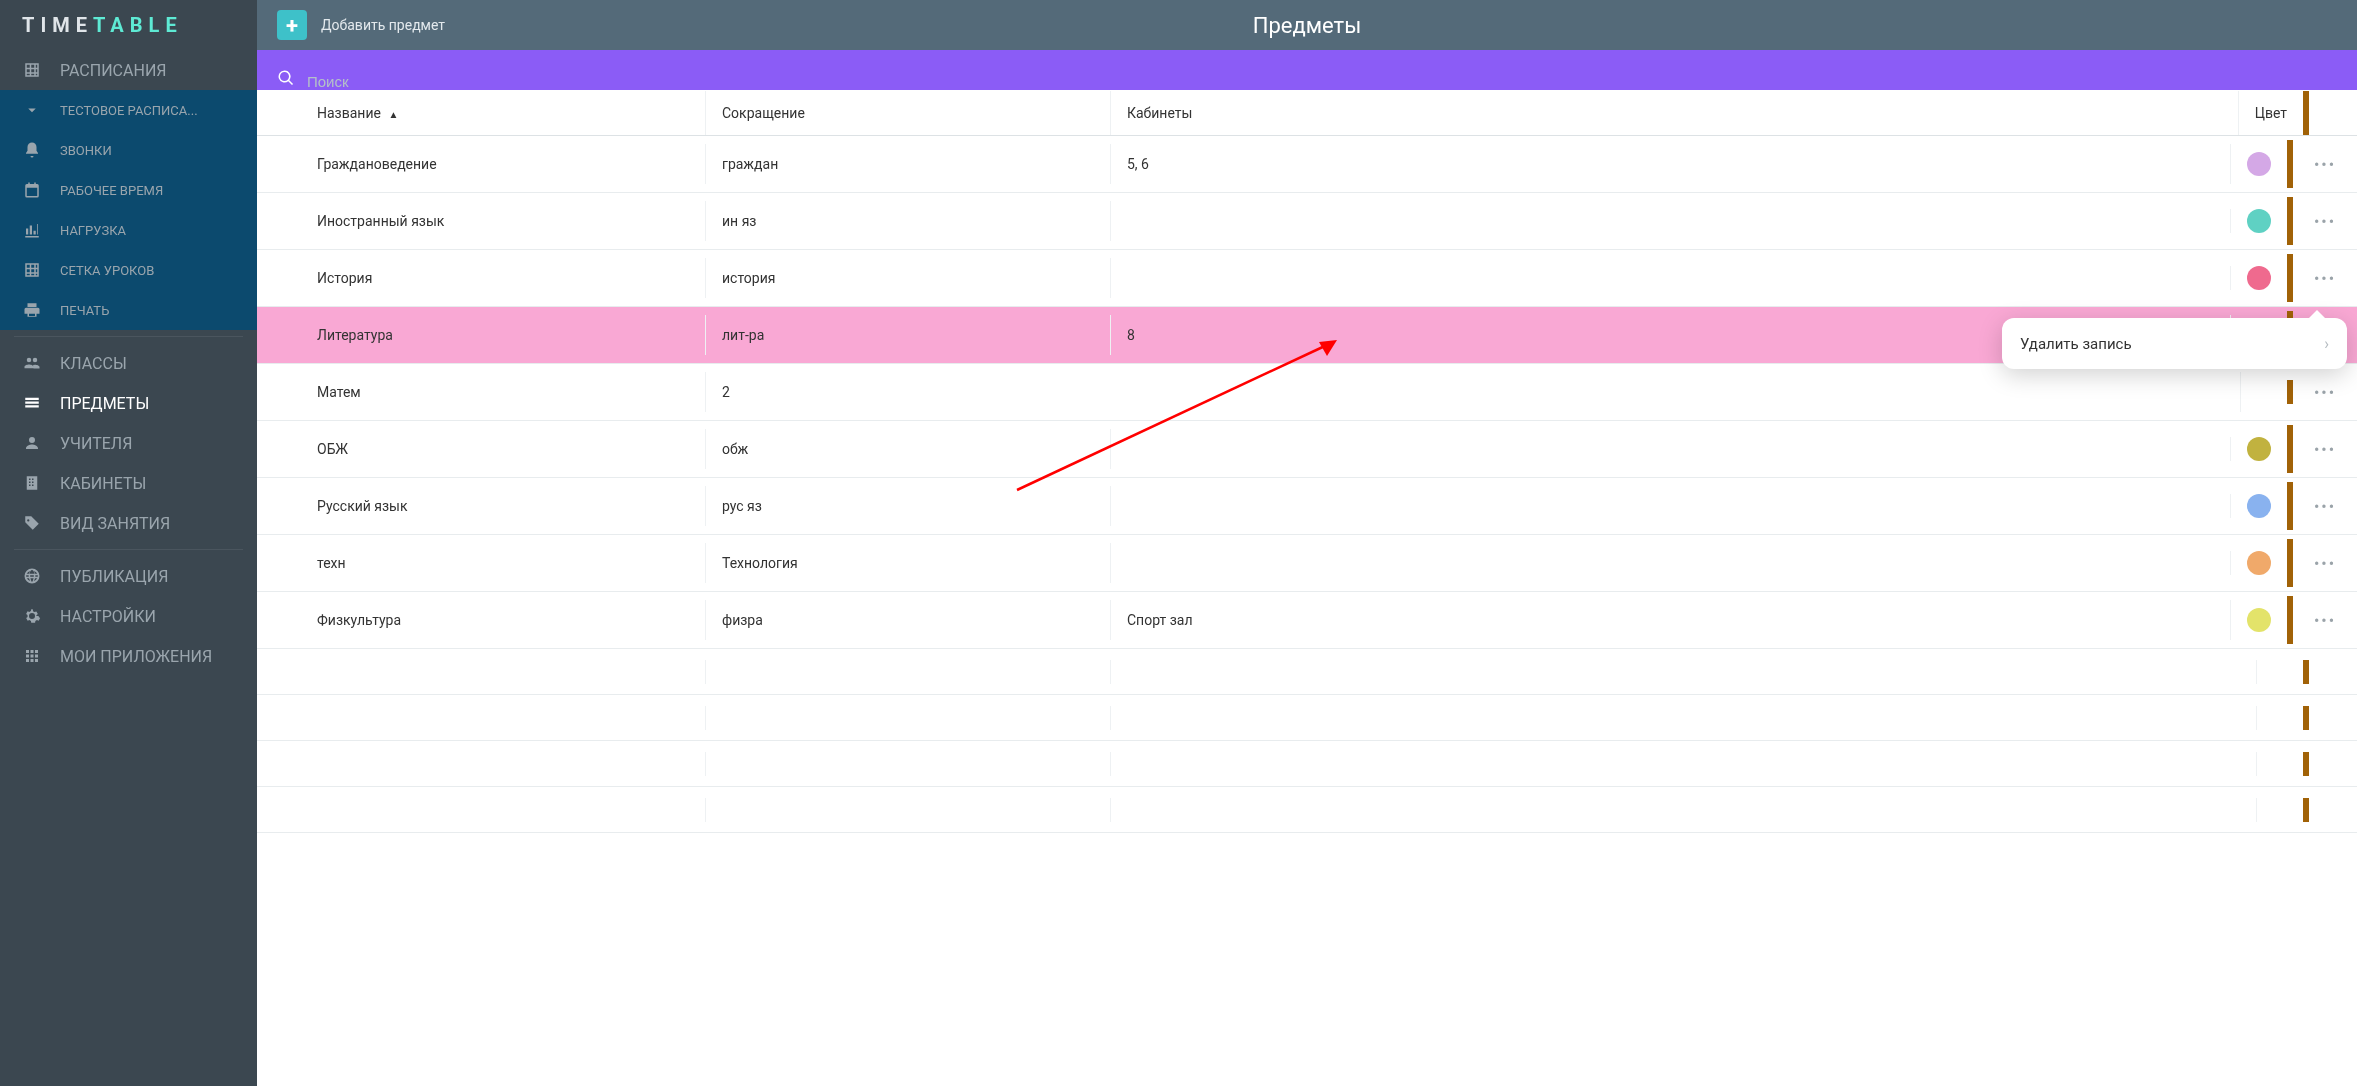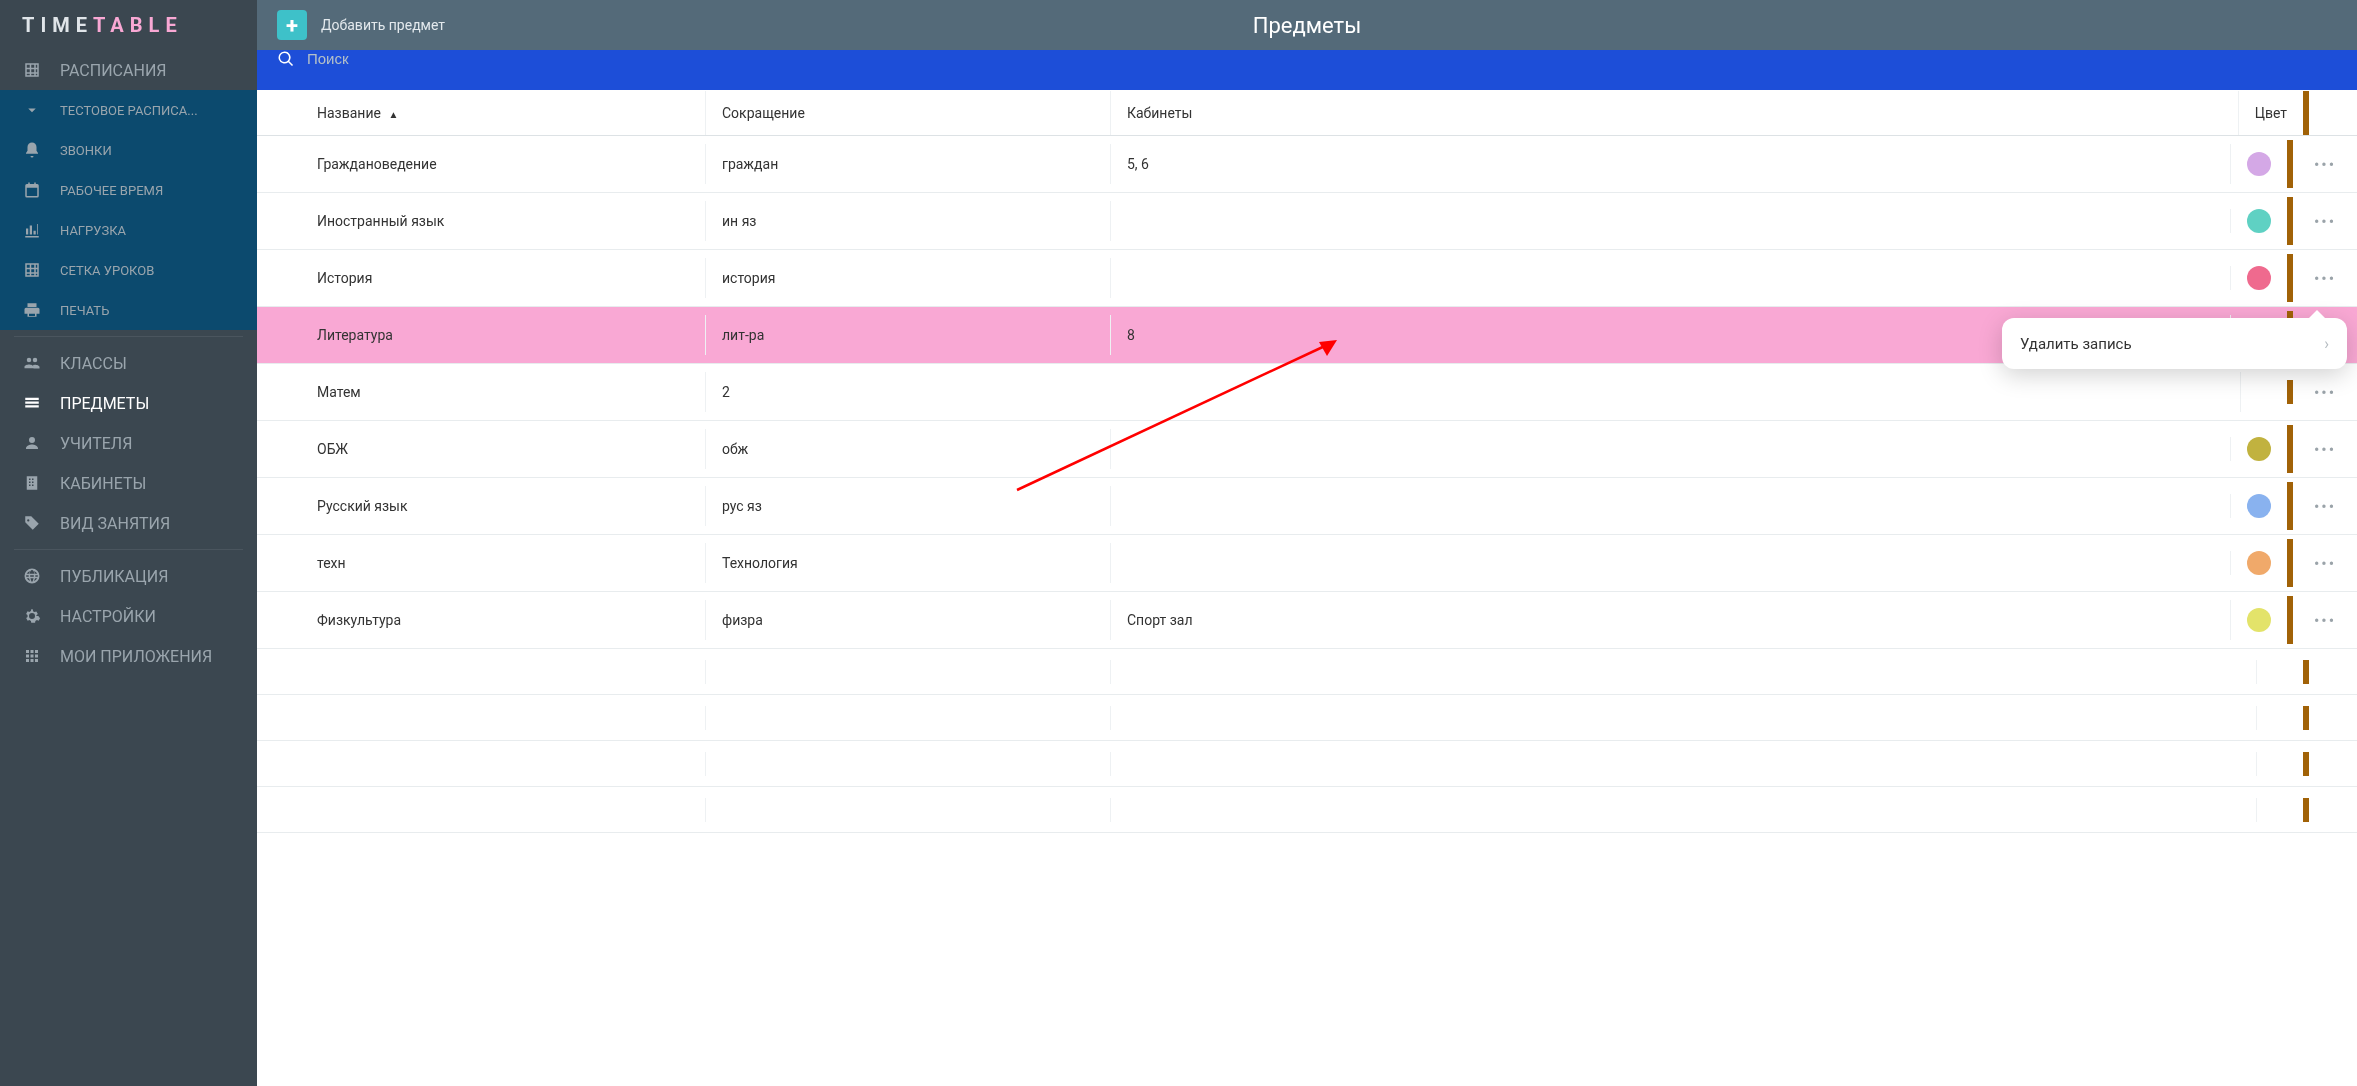--- a/index.html
+++ b/index.html
@@ -25,21 +25,21 @@
       height: 50px;
       display: flex;
       align-items: center;
       padding: 0 22px;
       font-size: 20px;
       letter-spacing: 6px;
       font-weight: 700;
       background: #3b4750;
     }
     .logo .light { color: #e0e5e9; }
-    .logo .dark { color: #f9a8d4; }
+    .logo .dark { color: #5eead4; }
 
     .nav { display: flex; flex-direction: column; }
     .nav-item {
       display: flex;
       align-items: center;
       height: 40px;
       padding: 0 22px;
       cursor: pointer;
       font-size: 16px;
       color: #9aa5ad;
@@ -105,23 +105,23 @@
       left: 50%;
       transform: translateX(-50%);
       font-size: 22px;
       font-weight: 400;
       color: #fff;
     }
 
     
     .searchbar {
       height: 40px;
-      background: #1d4ed8;
-      display: flex;
-      align-items: flex-start;
+      background: #8b5cf6;
+      display: flex;
+      align-items: flex-end;
       padding: 0 20px;
     }
     .searchbar svg { width: 18px; height: 18px; fill: #fff; margin-right: 12px; }
     .search-input {
       flex: 1;
       background: transparent;
       border: none;
       outline: none;
       color: #fff;
       font-size: 15px;

